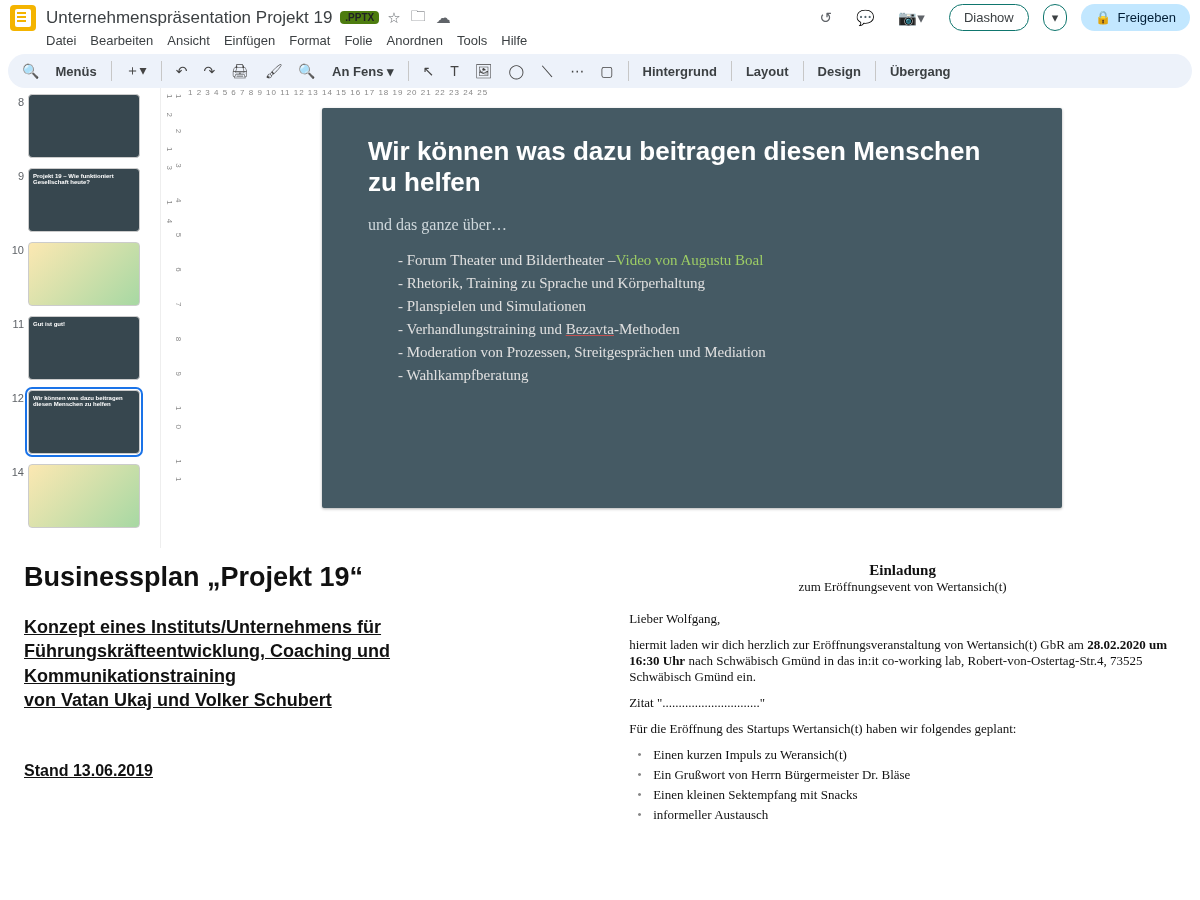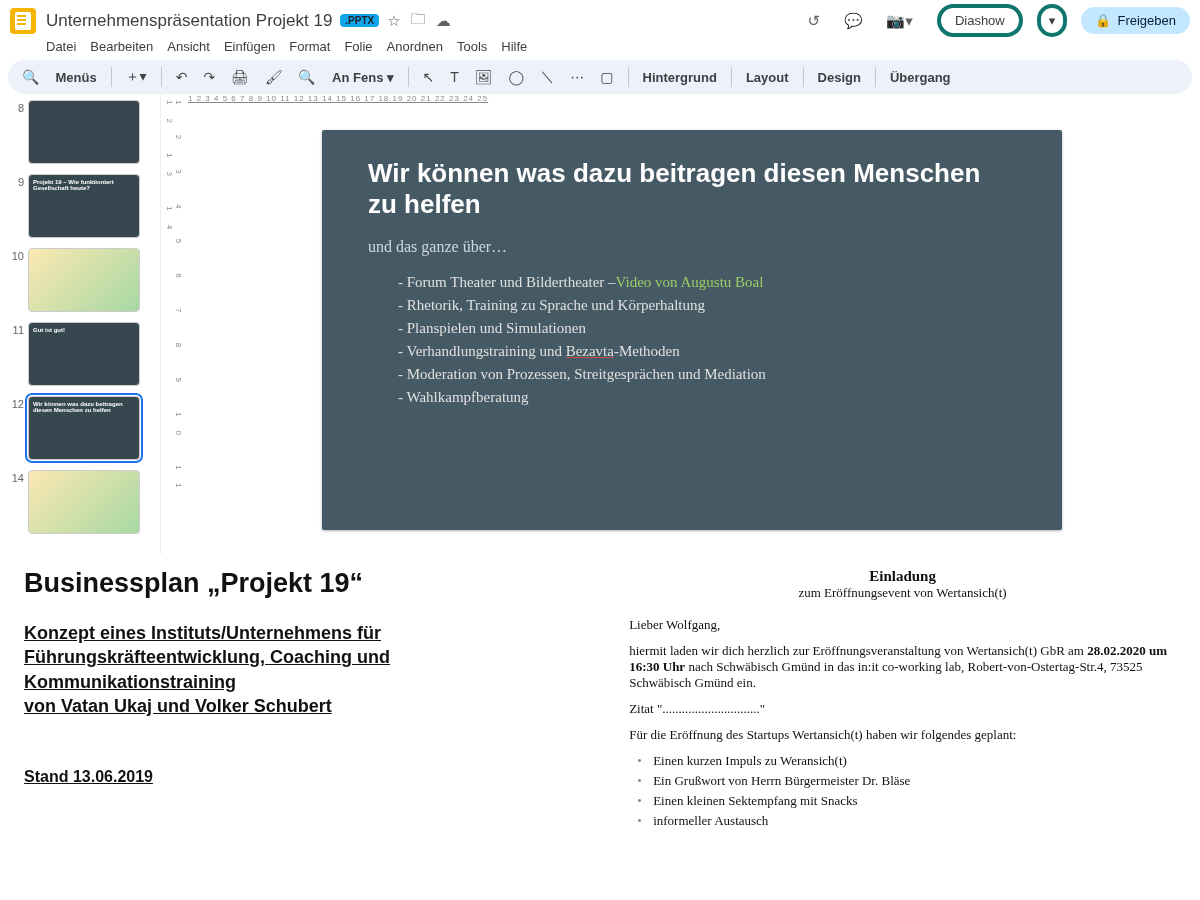--- a/index.html
+++ b/index.html
@@ -4,44 +4,44 @@
 <style>
   * { box-sizing: border-box; margin: 0; padding: 0; }
   body { font-family: Arial, sans-serif; font-size: 13px; color: #333; background: #fff; width:1200px; }
   
   .slides-app { background:#fff; }
   .titlebar { display:flex; align-items:center; padding:4px 10px 0 10px; }
   .logo { width:26px; height:26px; background:#f4b400; border-radius:4px; position:relative; margin-right:10px; }
   .logo:before{content:"";position:absolute;left:5px;top:4px;right:5px;bottom:4px;background:#fff;border-radius:2px;}
   .logo:after{content:"";position:absolute;left:7px;top:7px;width:9px;height:2px;background:#f4b400;box-shadow:0 4px 0 #f4b400,0 8px 0 #f4b400;}
   .doc-title { font-size:17px; color:#3c4043; margin-right:8px; }
-  .pptx-badge{ background:#0ea5e9;color:#202124;font-size:10px;font-weight:bold;border-radius:4px;padding:1px 5px;margin-right:8px;}
+  .pptx-badge{ background:#4d7c0f;color:#202124;font-size:10px;font-weight:bold;border-radius:4px;padding:1px 5px;margin-right:8px;}
   .titlebar .ico{ color:#5f6368;font-size:15px;margin-right:10px;cursor:pointer;}
   .titlebar-right{ margin-left:auto; display:flex; align-items:center; gap:14px; }
-  .btn-pill{ border:4px solid #0f766e;border-radius:18px;padding:5px 14px;font-size:13px;color:#3c4043;display:flex;align-items:center;gap:6px;cursor:pointer;}
+  .btn-pill{ border:1px solid #0f766e;border-radius:18px;padding:5px 14px;font-size:13px;color:#3c4043;display:flex;align-items:center;gap:6px;cursor:pointer;}
   .btn-share{ background:#c2e7ff;border:none;border-radius:18px;padding:6px 14px;font-size:13px;color:#001d35;display:flex;align-items:center;gap:6px;cursor:pointer;}
   .menubar{ display:flex; gap:14px; padding:2px 10px 6px 46px; font-size:13px; color:#3c4043;}
   .menubar span{cursor:pointer;}
   .toolbar{ display:flex; align-items:center; gap:4px; padding:4px 8px; background:#edf2fa; border-radius:24px; margin:0 8px;}
   .toolbar .tb{ color:#444;font-size:14px;padding:4px 6px;border-radius:4px;cursor:pointer; }
   .toolbar .sep{ width:1px;height:20px;background:#c7c7c7;margin:0 4px;}
   .toolbar .txt{ font-size:13px;color:#3c4043;padding:4px 6px;cursor:pointer;font-weight:bold;}
   
   .editor{ display:flex; height:460px; }
   .thumbs{ width:160px; padding:6px 4px 6px 10px; overflow:hidden; }
   .thumbrow{ display:flex; align-items:flex-start; margin-bottom:10px; position:relative;}
   .tn-num{ width:18px;font-size:11px;color:#5f6368;text-align:right;padding-right:4px;padding-top:2px;}
   .tn{ width:112px;height:64px;border-radius:4px;background:#37474f;border:1px solid #ccc;position:relative;overflow:hidden;font-size:5px;color:#cfd8dc;padding:4px;}
   .tn.selected{ outline:2px solid #1a73e8; outline-offset:1px;}
   .tn.light{ background:linear-gradient(135deg,#fce8b2,#a7d8a3); }
   .tn .tiny-title{ font-weight:bold;color:#fff;font-size:6px;margin-bottom:2px;}
   .ruler-v{ width:24px;background:#fff;border-left:1px solid #eee; position:relative;}
   .ruler-v:before{content:"1 2 3 4 5 6 7 8 9 10 11 12 13 14";position:absolute;left:4px;top:6px;font-size:8px;color:#888;writing-mode:vertical-rl;letter-spacing:14px;}
   .canvas-wrap{ flex:1; background:#fff; }
-  .ruler-h{ height:36px; font-size:8px;color:#888;padding-left:4px;letter-spacing:1px;white-space:nowrap;overflow:hidden;text-decoration:underline;}
+  .ruler-h{ height:20px; font-size:8px;color:#888;padding-left:4px;letter-spacing:1px;white-space:nowrap;overflow:hidden;}
   .slide{ margin:0 auto; width:740px;height:400px;background:#455a64;color:#e0e0e0;padding:28px 46px;font-family:Georgia,serif;border-radius:2px;box-shadow:0 1px 3px rgba(0,0,0,.3);}
   .slide h1{ font-family:'Arial Narrow',Arial,sans-serif;font-weight:bold;color:#fff;font-size:26px;margin-bottom:18px;}
   .slide .sub{ font-size:16px;color:#cfd8dc;margin-bottom:18px;}
   .slide ul{ list-style:none; padding-left:30px;}
   .slide li{ font-size:15px;color:#e0e0e0;margin-bottom:6px;}
   .slide li:before{content:"- ";}
   .greenlink{ color:#9ccc65; }
   .ul{ text-decoration:underline; text-decoration-color:#c05050;}
   
   .docs{ display:flex; padding:14px 24px 10px 24px; gap:31px; }

